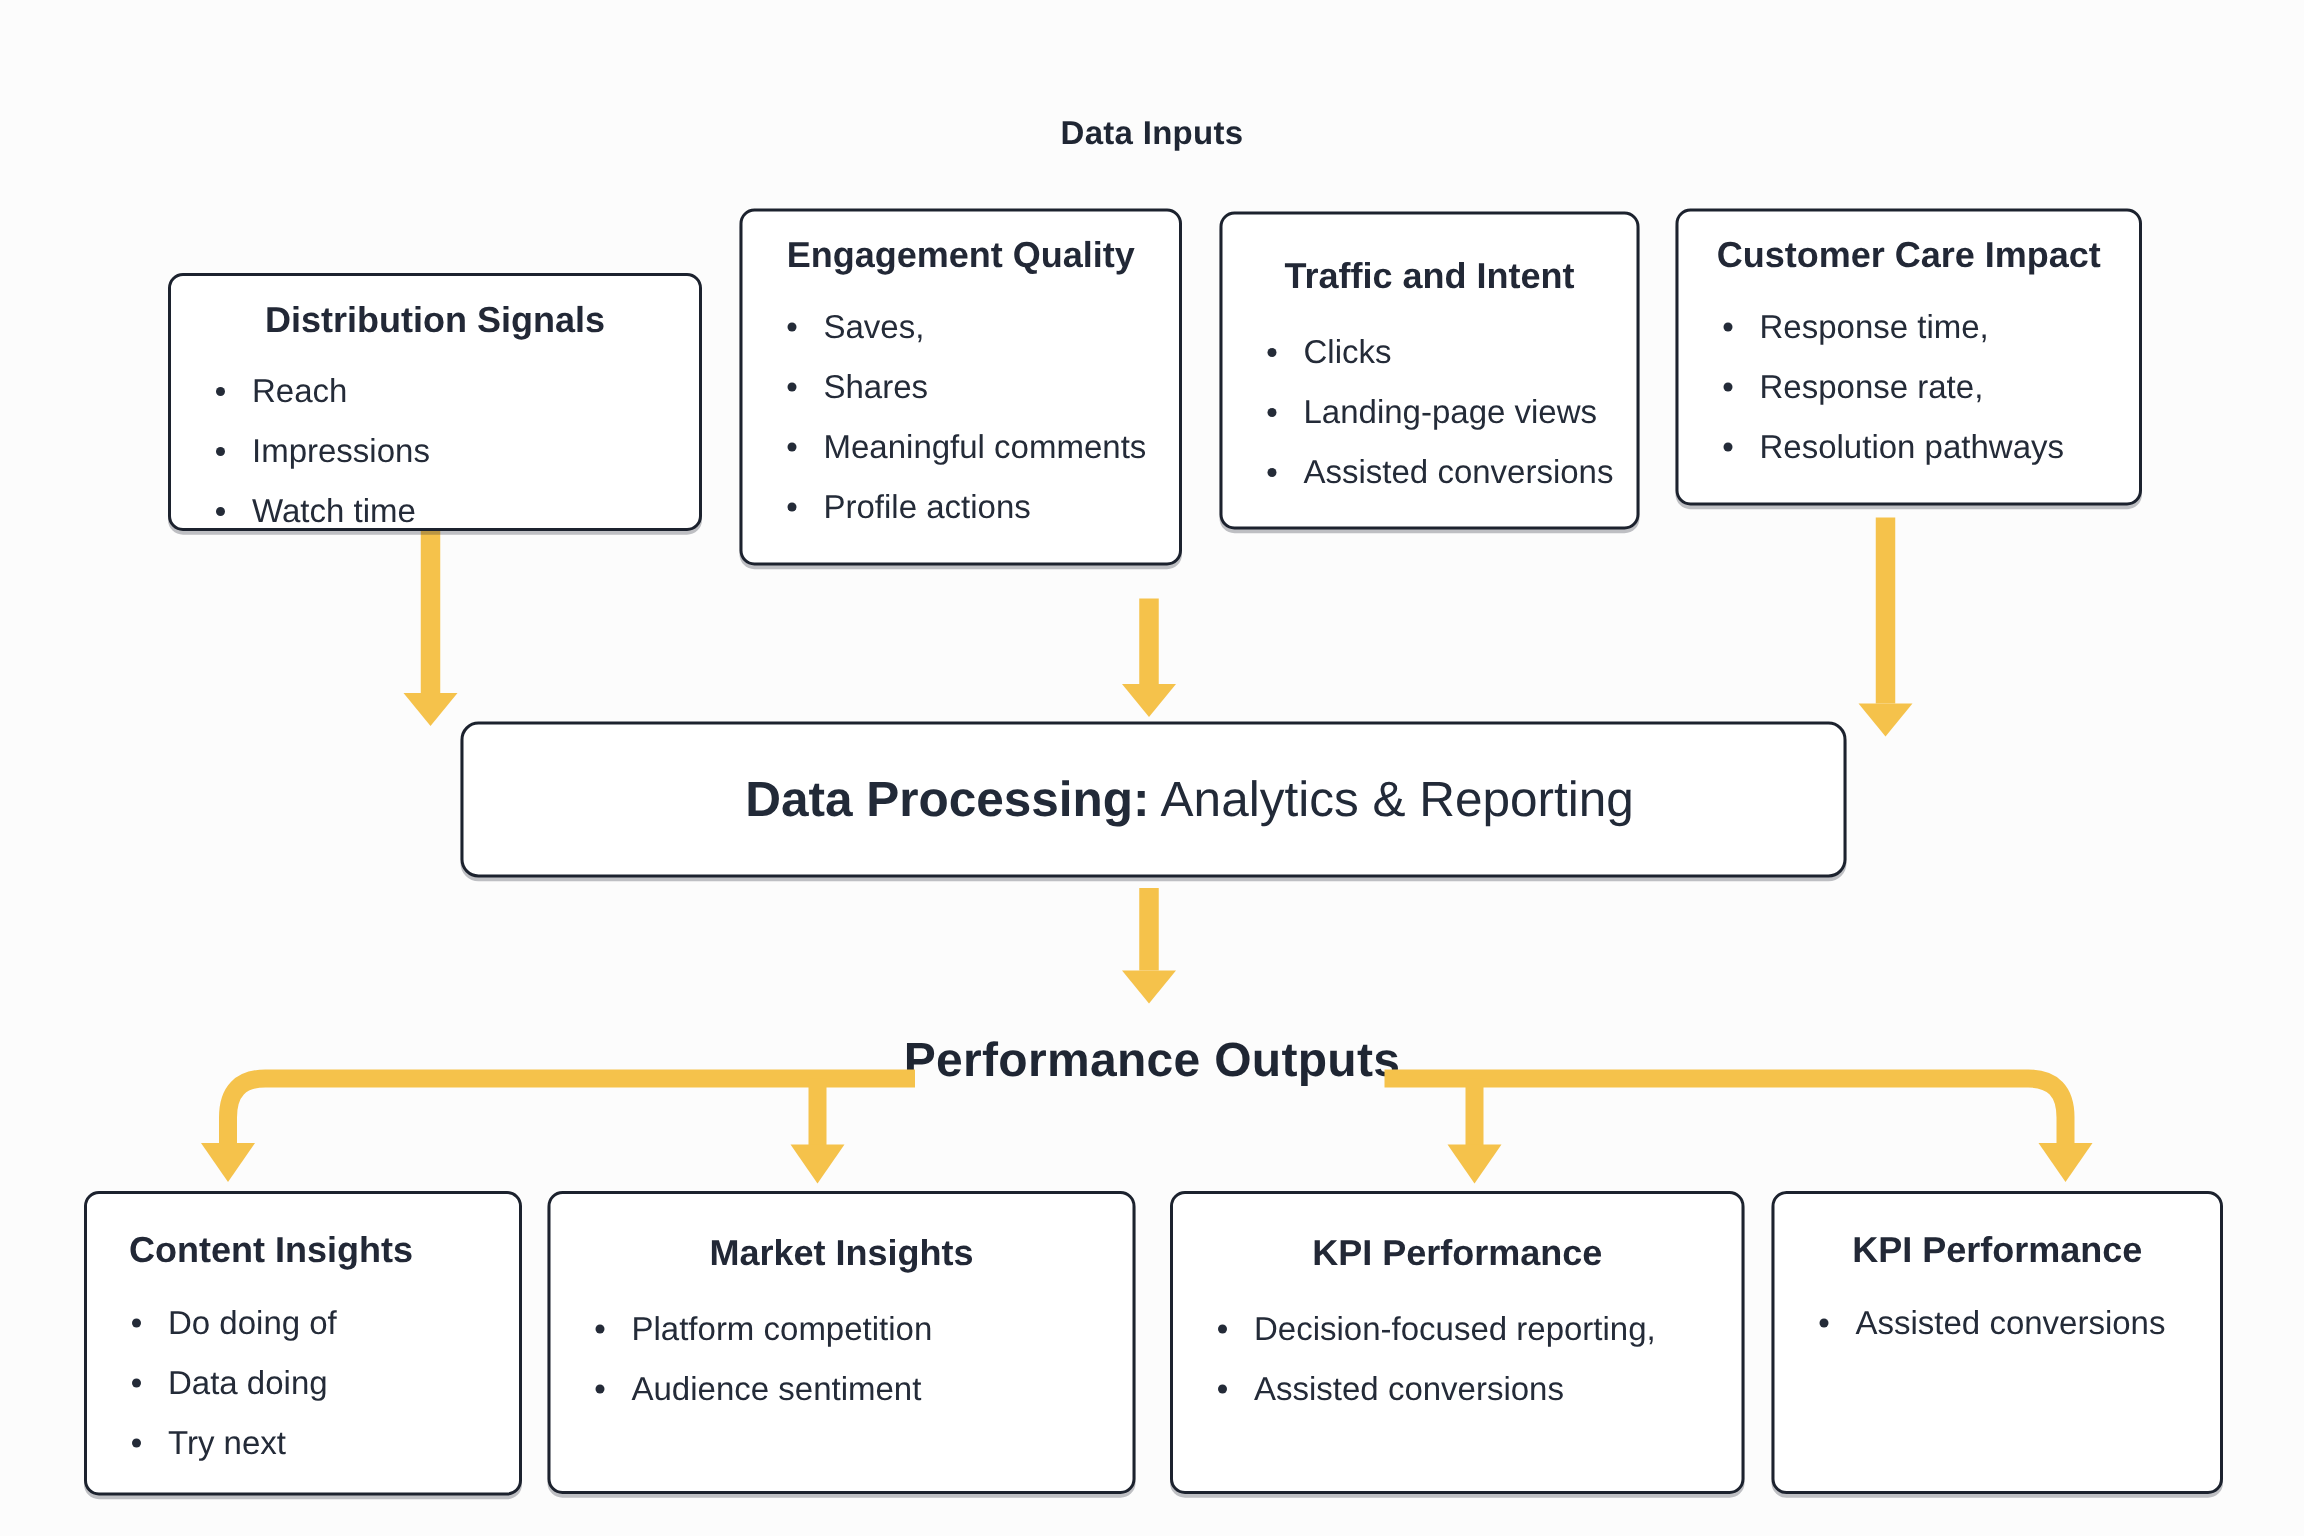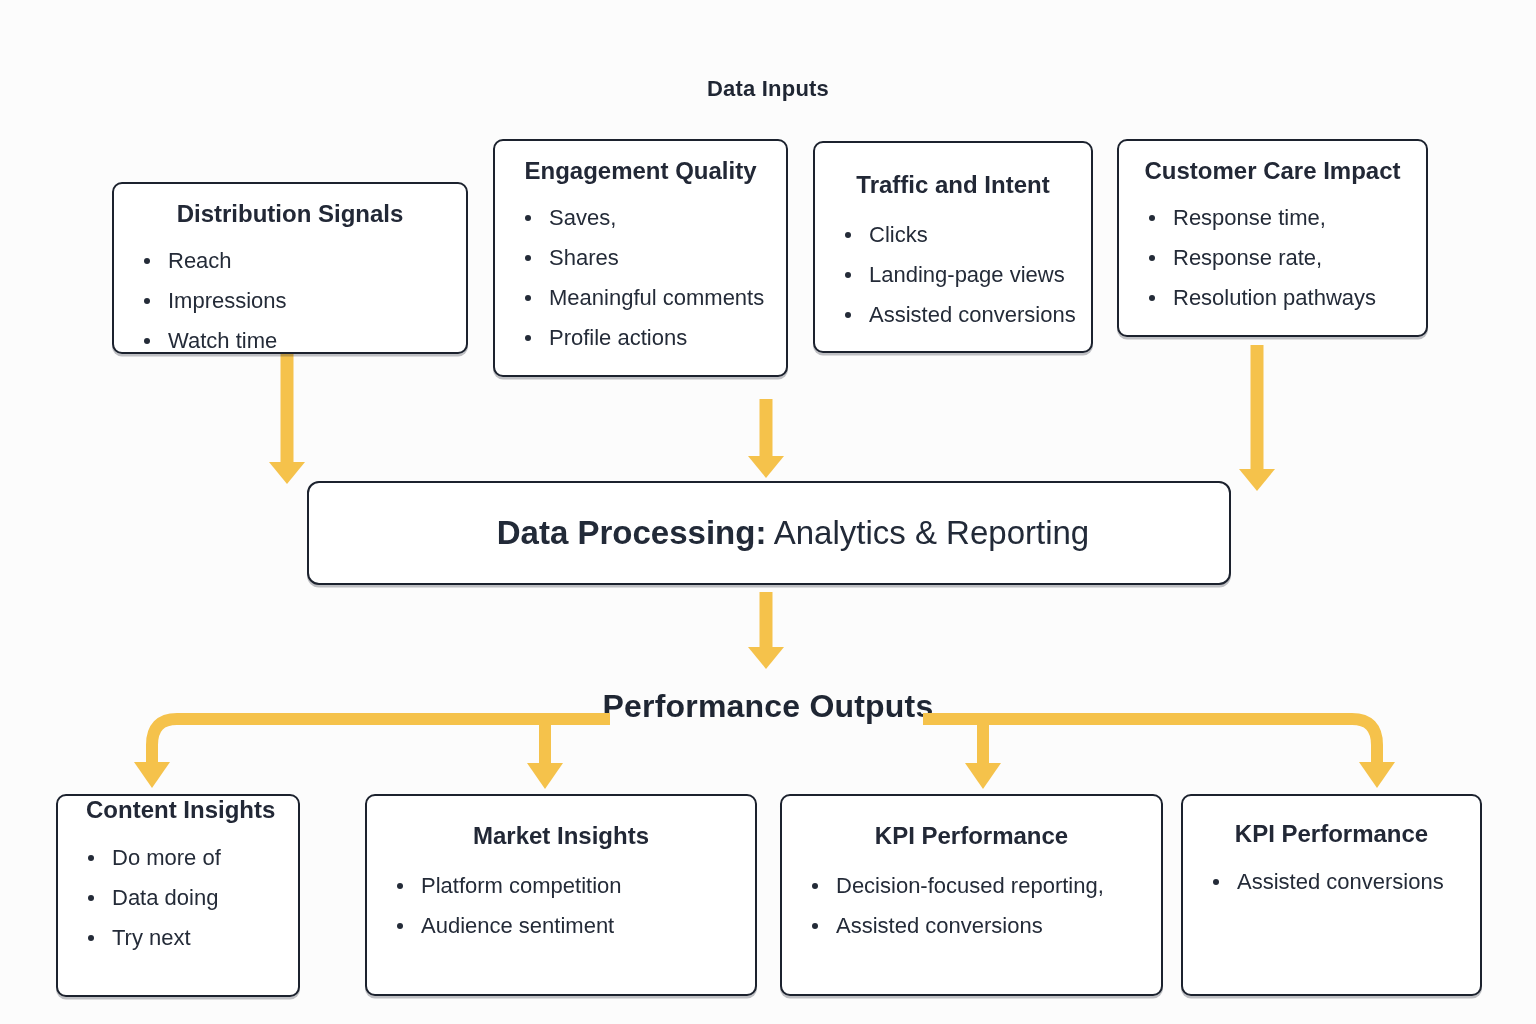--- a/index.html
+++ b/index.html
@@ -42,21 +42,21 @@
   #box-distribution ul, #box-engagement ul, #box-care ul { margin-top:13px; }
   #box-traffic ul { margin-top:16px; }
   
   #box-processing {
     left:307px; top:481px; width:924px; height:104px; border-radius:12px;
     display:flex; align-items:center; justify-content:center;
   }
   #box-processing .ptext { font-size:33px; color:#222A38; white-space:pre;margin-left:48px; }
   #box-processing .ptext .b { font-weight:bold; }
   
-  #box-content { left:56px;   top:794px; width:244px; height:203px; }
+  #box-content { left:56px;   top:794px; width:292px; height:203px; padding-top:24px; }
   #box-market  { left:365px;  top:794px; width:392px; height:202px; padding-top:26px; }
   #box-kpi1    { left:780px;  top:794px; width:383px; height:202px; padding-top:26px; }
   #box-kpi2    { left:1181px; top:794px; width:301px; height:202px; padding-top:24px; }
   #box-content ul, #box-kpi2 ul { margin-top:14px; }
   #box-market ul, #box-kpi1 ul { margin-top:16px; }
 </style>
 </head>
 <body>
 
 <div id="canvas">
@@ -133,21 +133,21 @@
     </ul>
   </div>
 
   <div class="node" id="box-processing">
     <div class="ptext"><span class="b">Data Processing:</span><span> Analytics &amp; Reporting</span></div>
   </div>
 
   <div class="node title-left" id="box-content">
     <div class="title">Content Insights</div>
     <ul>
-      <li>Do more of</li>
+      <li>Do doing of</li>
       <li>Data doing</li>
       <li>Try next</li>
     </ul>
   </div>
 
   <div class="node" id="box-market">
     <div class="title">Market Insights</div>
     <ul>
       <li>Platform competition</li>
       <li>Audience sentiment</li>

